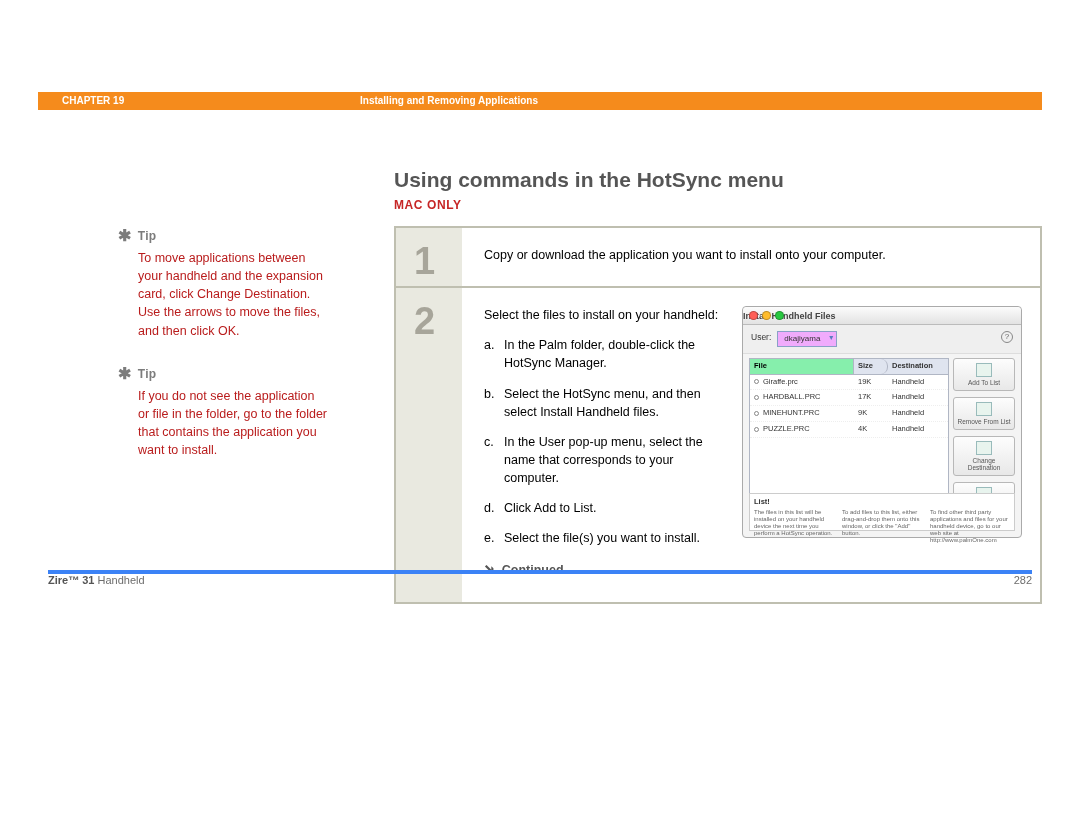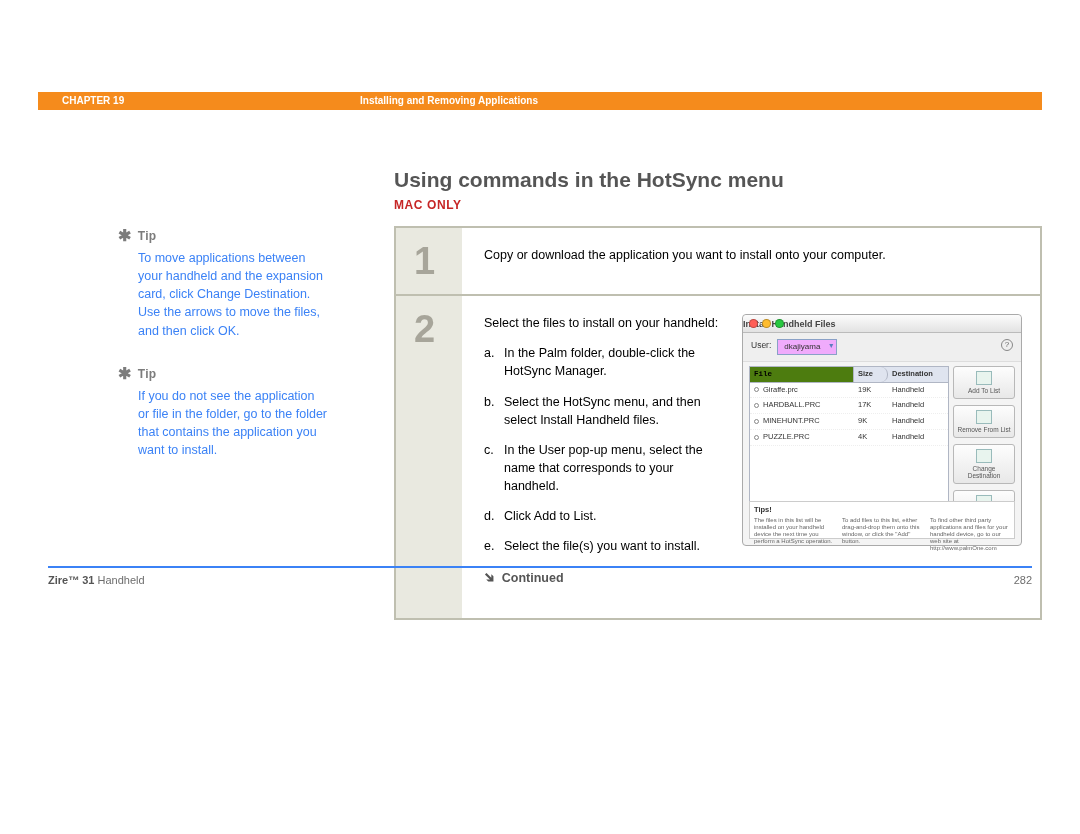--- a/index.html
+++ b/index.html
@@ -5,29 +5,29 @@
   * { box-sizing: border-box; margin: 0; padding: 0; }
   html, body { width: 1080px; height: 834px; font-family: Verdana, Arial, sans-serif; background: #fff; color: #000; }
   .page { position: relative; width: 1080px; height: 618px; padding: 92px 38px 0 38px; }
   .orange-bar { position: absolute; top: 92px; left: 38px; right: 38px; height: 18px; background: #f58b1c; }
   .orange-bar .chapter { position: absolute; left: 24px; top: 0; line-height: 18px; font-size: 10px; font-weight: bold; color: #fff; }
   .orange-bar .title { position: absolute; left: 322px; top: 0; line-height: 18px; font-size: 10px; font-weight: bold; color: #fff; }
   .sidebar { position: absolute; left: 118px; top: 226px; width: 210px; }
   .tip-block { margin-bottom: 24px; }
   .tip-head { color: #7c7c7c; font-size: 12px; font-weight: bold; letter-spacing: 0.3px; }
   .asterisk { color: #7c7c7c; font-size: 16px; vertical-align: -1px; margin-right: 6px; }
-  .tip-body { color: #3b82f6; font-size: 12.5px; line-height: 1.45; margin-top: 4px; margin-left: 20px; }
+  .tip-body { color: #b91c1c; font-size: 12.5px; line-height: 1.45; margin-top: 4px; margin-left: 20px; }
   .main { position: absolute; left: 394px; top: 168px; width: 648px; }
   .h1 { font-size: 21px; font-weight: bold; color: #555; margin-bottom: 6px; }
   .maconly { font-size: 12px; font-weight: bold; color: #c62626; letter-spacing: 0.6px; margin-bottom: 14px; }
   .steps { background: #e9e9e0; border: 2px solid #bfbfb0; width: 648px; }
   .step-row { display: flex; border-top: 2px solid #bfbfb0; }
   .step-row:first-child { border-top: none; }
   .num-cell { width: 66px; min-width: 66px; padding: 12px 0 0 18px; font-size: 38px; font-weight: bold; color: #a7a59a; font-family: Arial, sans-serif; }
-  .step-right { flex: 1; background: #fff; padding: 18px 18px 30px 22px; font-size: 12.5px; line-height: 1.45; color: #000; display: flex; gap: 18px; }
+  .step-right { flex: 1; background: #fff; padding: 18px 18px 22px 22px; font-size: 12.5px; line-height: 1.45; color: #000; display: flex; gap: 18px; }
   .step-text { flex: 1; }
   .step-intro { margin-bottom: 12px; }
   .ol { list-style: none; counter-reset: item; margin: 0; padding: 0; }
   .ol li { display: flex; margin-bottom: 12px; }
   .ol li .marker { width: 20px; flex-shrink: 0; }
   .ol li .litext { flex: 1; }
   .continued { margin-top: 8px; font-weight: bold; color: #555; font-size: 12.5px; }
   .continued .arrow { display: inline-block; transform: rotate(45deg); margin-right: 6px; font-size: 14px; }
   
   .macwin { width: 280px; height: 232px; border: 1px solid #aaa; border-radius: 4px; background: #f4f4f4; flex-shrink: 0; font-size: 8px; color: #333; position: relative; font-family: "Lucida Grande", Arial, sans-serif; }
@@ -38,35 +38,35 @@
   .wintitle { text-align: left; line-height: 18px; font-size: 9px; font-weight: bold; color: #444; }
   .userrow { display: flex; align-items: flex-start; gap: 6px; padding: 6px 8px; border-bottom: 1px solid #ddd; background:#efefef; }
   .userrow .label { font-size: 8.5px; }
   .userrow .select { border:1px solid #8aa1c7; background:#f0abfc; padding:1px 16px 1px 6px; font-size:8px; position:relative; }
   .userrow .select:after { content:"▾"; position:absolute; right:3px; top:0; font-size:8px; color:#5a7dbe; }
   .helpicon { margin-left:auto; width:12px; height:12px; border:1px solid #888; border-radius:50%; text-align:center; line-height:10px; font-size:8px; color:#666; }
   .body { display:flex; height:160px; }
   .filelist { flex:1; margin:4px 4px 0 6px; border:1px solid #b0b6c4; background:#fff; }
   .flhead { display:flex; background:#dfe4ef; border-bottom:1px solid #b0b6c4; font-size:7.5px; font-weight:bold; }
   .flhead div { padding:2px 4px; border-right:1px solid #b0b6c4; }
-  .flhead .c1 { flex:1; background:#4d7c0f; color:#000;font-family:Liberation Mono, monospace; }
+  .flhead .c1 { flex:1; background:#86efac; color:#000; }
   .flhead .c2 { width:34px;border-radius:7px; }
   .flhead .c3 { width:60px; border-right:none; }
   .flrow { display:flex; font-size:7.5px; border-bottom:1px dotted #eee; }
   .flrow div { padding:2px 4px; }
   .flrow .c1 { flex:1; } .flrow .c2 { width:34px; } .flrow .c3 { width:60px; }
   .flrow .dot { display:inline-block; width:5px; height:5px; border-radius:50%; border:1px solid #888; margin-right:4px; vertical-align:middle; }
   .sidebuttons { width:68px; padding:4px 6px 0 0; display:flex; flex-direction:column; gap:6px; }
   .sbtn { border:1px solid #b8b8b8; border-radius:3px; background:linear-gradient(#fdfdfd,#e8e8e8); text-align:center; padding:4px 2px; font-size:6.5px; color:#555; line-height:1.1; }
   .sbtn .icn { width:16px; height:14px; margin:0 auto 2px auto; border:1px solid #9bb; background:#e8f4ee; }
   .tipsbox { position:absolute; left:6px; right:6px; bottom:6px; height:38px; border:1px solid #ccc; background:#fff; padding:3px 4px; }
   .tipsbox .tb { font-weight:bold; font-size:7.5px; }
   .tipsbox .tcols { display:flex; gap:8px; font-size:6px; color:#666; line-height:1.15; margin-top:1px;}
   .tipsbox .tcols div { flex:1; }
-  .footer { position:absolute; left:48px; right:48px; bottom:32px; border-top:2px solid #3b82f6; padding-top:6px; display:flex; justify-content:space-between; font-size:11px; color:#6d6d6d; }
+  .footer { position:absolute; left:48px; right:48px; bottom:32px; border-top:4px solid #3b82f6; display:flex; justify-content:space-between; font-size:11px; color:#6d6d6d; }
   .footer .prod b { color:#555; }
 </style>
 </head>
 <body>
 
 <div class="page">
 
   <div class="orange-bar">
     <span class="chapter">CHAPTER 19</span>
     <span class="title">Installing and Removing Applications</span>
@@ -105,21 +105,21 @@
               <li>
                   <span class="marker">a.</span>
                   <span class="litext">In the Palm folder, double-click the HotSync Manager.</span>
                 </li>
               <li>
                   <span class="marker">b.</span>
                   <span class="litext">Select the HotSync menu, and then select Install Handheld files.</span>
                 </li>
               <li>
                   <span class="marker">c.</span>
-                  <span class="litext">In the User pop-up menu, select the name that corresponds to your handheld.</span>
+                  <span class="litext">In the User pop-up menu, select the name that corresponds to your computer.</span>
                 </li>
               <li>
                   <span class="marker">d.</span>
                   <span class="litext">Click Add to List.</span>
                 </li>
               <li>
                   <span class="marker">e.</span>
                   <span class="litext">Select the file(s) you want to install.</span>
                 </li>
             </ul>
@@ -169,21 +169,21 @@
                   </div>
               </div>
               <div class="sidebuttons">
                 <div class="sbtn"><div class="icn"></div><span>Add To List</span></div>
                 <div class="sbtn"><div class="icn"></div><span>Remove From List</span></div>
                 <div class="sbtn"><div class="icn"></div><span>Change Destination</span></div>
                 <div class="sbtn"><div class="icn"></div><span>Application Info</span></div>
               </div>
             </div>
             <div class="tipsbox">
-              <div class="tb">Tips!</div>
+              <div class="tb">List!</div>
               <div class="tcols">
                 <div>The files in this list will be installed on your handheld device the next time you perform a HotSync operation.</div>
                 <div>To add files to this list, either drag-and-drop them onto this window, or click the "Add" button.</div>
                 <div>To find other third party applications and files for your handheld device, go to our web site at http://www.palmOne.com</div>
               </div>
             </div>
           </div>
 
         </div>
       </div>

